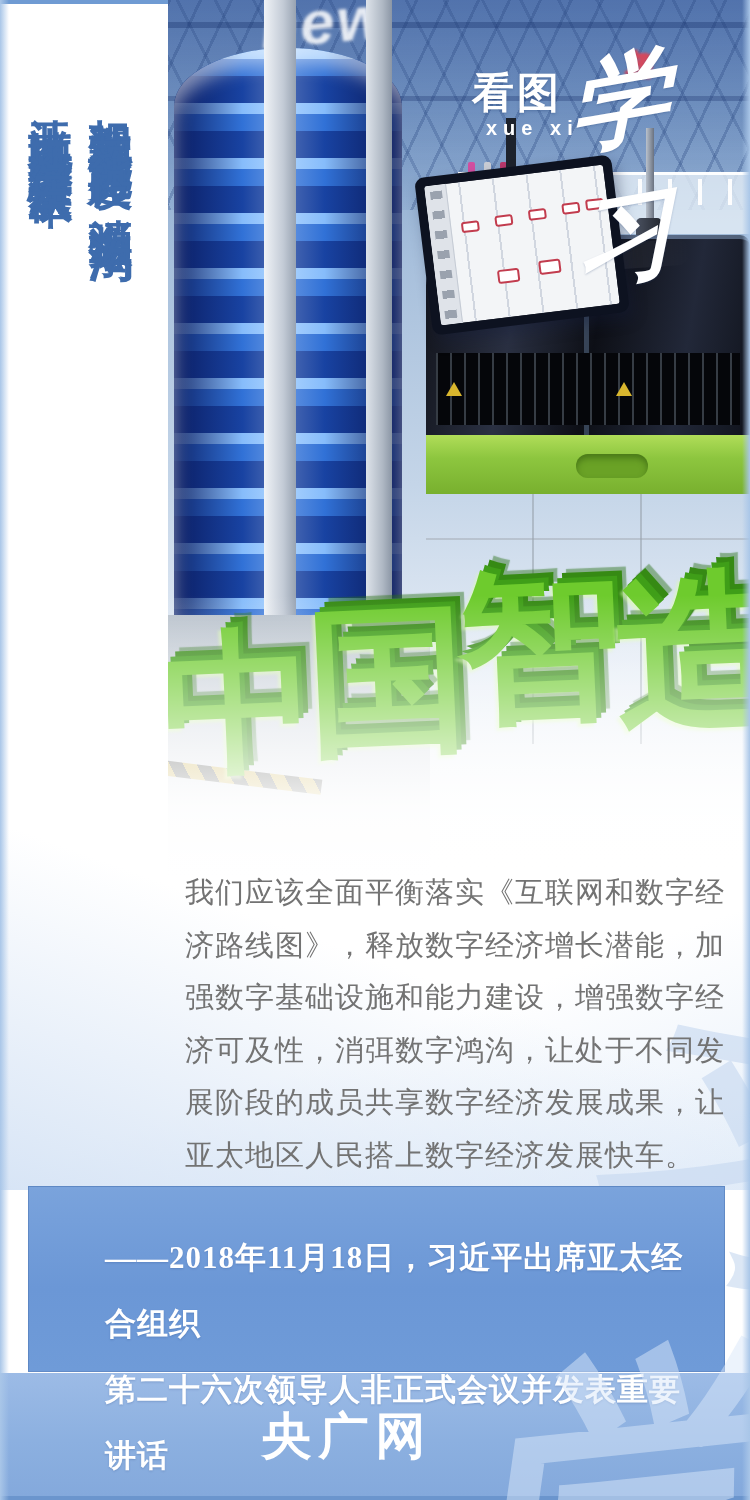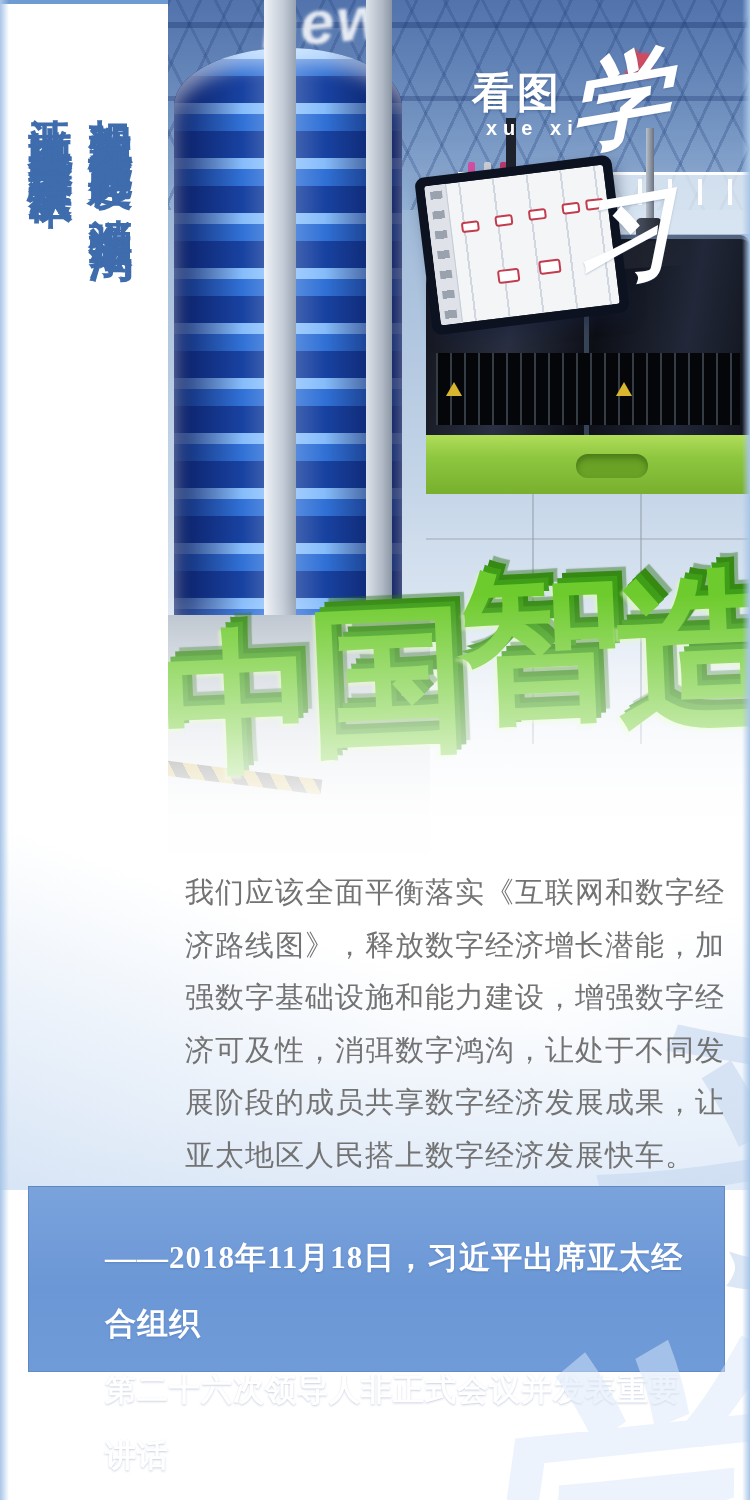--- a/index.html
+++ b/index.html
@@ -265,18 +265,21 @@
 
   <div class="wm wm1">习</div>
 
   <div class="quote">我们应该全面平衡落实《互联网和数字经济路线图》，释放数字经济增长潜能，加强数字基础设施和能力建设，增强数字经济可及性，消弭数字鸿沟，让处于不同发展阶段的成员共享数字经济发展成果，让亚太地区人民搭上数字经济发展快车。</div>
 
   <div class="attr-box">
     <div class="attr-line">——2018年11月18日，习近平出席亚太经合组织</div>
     <div class="attr-line">第二十六次领导人非正式会议并发表重要讲话</div>
   </div>
 
+  <div class="footer">
+    <div class="brand">央广网</div>
+  </div>
 
   <div class="wm wm2">学</div>
 
   <div class="edge-left"></div>
   <div class="edge-right"></div>
 </div>
 
 </body></html>

